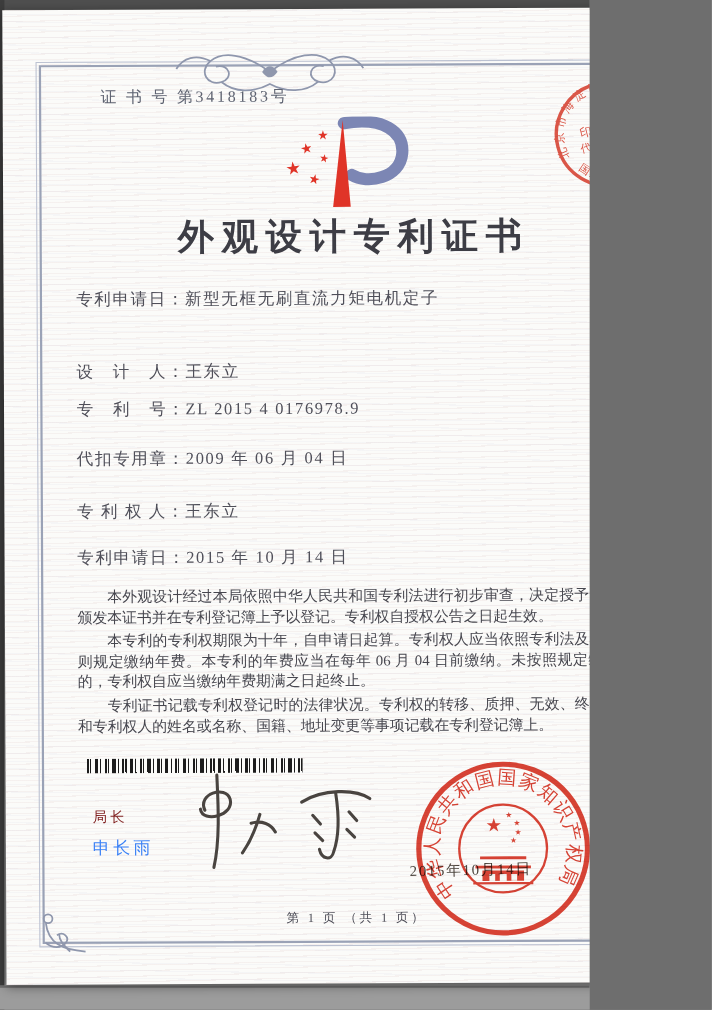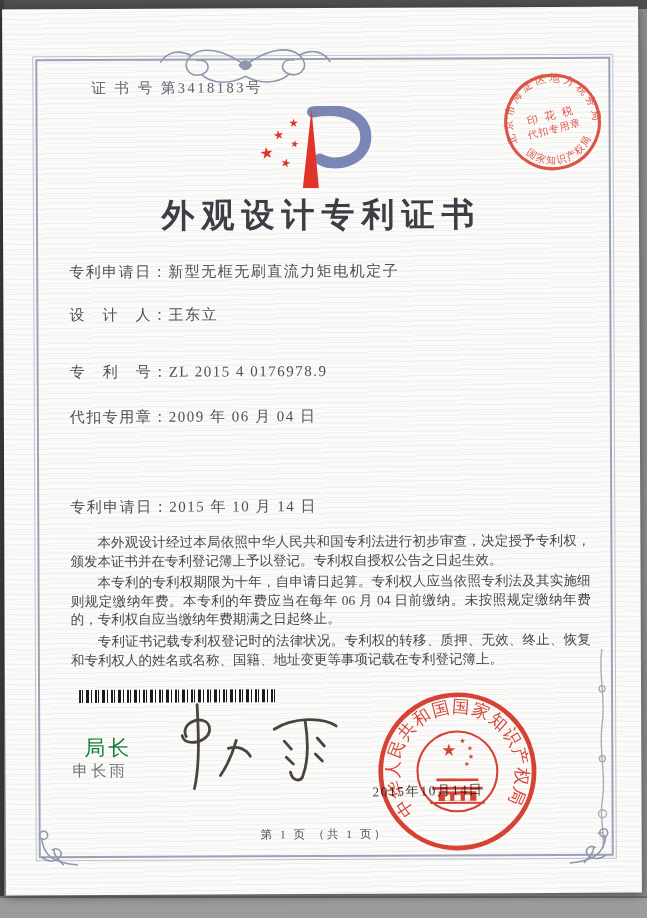--- a/index.html
+++ b/index.html
@@ -1,16 +1,16 @@
 <!DOCTYPE html>
 <html><head>
 <meta charset="utf-8">
 <style>
   html,body{margin:0;padding:0;background:#6e6e6e;}
-  .screen{position:relative;width:647px;height:918px;background:#8b8b8b;overflow:hidden;
+  .screen{position:relative;width:536px;height:918px;background:#8b8b8b;overflow:hidden;
           font-family:"Liberation Serif","DejaVu Serif",serif;}
   .scan-strip{position:absolute;}
   .scan-top{left:0;top:0;width:647px;height:9px;background:#4f4f4f;}
   .scan-left{left:0;top:0;width:4px;height:918px;background:#3d3d3d;}
   .scan-bottom{left:0;top:896px;width:647px;height:22px;background:#9c9c9c;border-top:2px solid #6f6f6f;}
   .paper{position:absolute;left:4px;top:8px;width:636px;height:886px;background:#fbfbf9;
          box-shadow:0 2px 10px rgba(0,0,0,.45);transform:rotate(-0.25deg);}
   .paper::before{content:"";position:absolute;inset:0;pointer-events:none;background:
      repeating-linear-gradient(179deg, rgba(195,150,150,.10) 0 1px, rgba(0,0,0,0) 1px 5px),
      repeating-linear-gradient(181deg, rgba(150,150,195,.06) 0 1px, rgba(0,0,0,0) 1px 7px);}
@@ -19,22 +19,22 @@
   .cert-no{position:absolute;left:89px;top:70px;font-size:14.5px;letter-spacing:2.5px;color:#5d6270;}
   .title{position:absolute;left:33px;top:185px;width:571px;margin:0;text-align:center;
          font-size:33px;font-weight:700;letter-spacing:7px;color:#3d3d45;}
   .field{position:absolute;left:66px;font-size:15px;color:#4f4f59;letter-spacing:1.5px;white-space:nowrap;}
   .paragraphs{position:absolute;left:66px;top:525px;width:520px;font-size:13.5px;line-height:18.6px;
          color:#47474f;text-align:justify;}
   .paragraphs p{margin:0 0 3px 0;text-indent:2em;}
   .barcode{position:absolute;left:74px;top:681px;width:196px;height:13px;background:
      repeating-linear-gradient(90deg,#1c1c1c 0 2px,#fbfbf9 2px 3px,#1c1c1c 3px 4px,#fbfbf9 4px 7px,
      #1c1c1c 7px 10px,#fbfbf9 10px 12px,#1c1c1c 12px 13px,#fbfbf9 13px 16px);}
-  .signer-title{position:absolute;left:79px;top:725px;font-size:21px;letter-spacing:3px;color:#15803d;}
-  .signer-name{position:absolute;left:67px;top:752px;font-size:15.5px;letter-spacing:3px;color:#737373;}
+  .signer-title{position:absolute;left:79px;top:725px;font-size:13px;letter-spacing:3px;color:#7f1d1d;}
+  .signer-name{position:absolute;left:79px;top:752px;font-size:15.5px;letter-spacing:3px;color:#3b82f6;}
   .sig-svg{position:absolute;left:151px;top:688px;width:200px;height:102px;}
   .tax-stamp{position:absolute;left:498px;top:63px;width:104px;height:104px;
          transform:rotate(-14deg);mix-blend-mode:multiply;opacity:.92;}
   .official-seal{position:absolute;left:368px;top:680px;width:168px;height:168px;
          mix-blend-mode:multiply;opacity:.95;}
   .seal-date{position:absolute;left:367px;top:774px;width:190px;font-size:13.5px;letter-spacing:1.5px;
          color:#4c453e;transform:rotate(-1deg);mix-blend-mode:multiply;}
   .footer{position:absolute;left:33px;top:819px;width:571px;text-align:center;
          font-size:11.5px;letter-spacing:2.5px;color:#4e4e58;}
   .logo-svg{position:absolute;left:251px;top:98px;width:128px;height:90px;}
@@ -97,28 +97,31 @@
         <use href="#star5" transform="translate(13,47) scale(6.4) rotate(-8)"></use>
         <use href="#star5" transform="translate(32,57) scale(4.8) rotate(14)"></use>
       </g>
     </svg>
 
     <h1 class="title">外观设计专利证书</h1>
 
     <div class="field" style="top:254px">
       <span>专利申请日：</span><span>新型无框无刷直流力矩电机定子</span>
     </div>
-    <div class="field" style="top:297px">
+    <div class="field" style="top:320px">
       <span>设　计　人：</span><span>王东立</span>
     </div>
     <div class="field" style="top:354px">
       <span>专　利　号：</span><span>ZL 2015 4 0176978.9</span>
     </div>
     <div class="field" style="top:399px">
       <span>代扣专用章：</span><span>2009 年 06 月 04 日</span>
+    </div>
+    <div class="field" style="top:447px">
+      <span>专 利 权 人：</span><span>王东立</span>
     </div>
     <div class="field" style="top:489px">
       <span>专利申请日：</span><span>2015 年 10 月 14 日</span>
     </div>
 
     <div class="paragraphs">
       <p>本外观设计经过本局依照中华人民共和国专利法进行初步审查，决定授予专利权，颁发本证书并在专利登记簿上予以登记。专利权自授权公告之日起生效。</p>
       <p>本专利的专利权期限为十年，自申请日起算。专利权人应当依照专利法及其实施细则规定缴纳年费。本专利的年费应当在每年 06 月 04 日前缴纳。未按照规定缴纳年费的，专利权自应当缴纳年费期满之日起终止。</p>
       <p>专利证书记载专利权登记时的法律状况。专利权的转移、质押、无效、终止、恢复和专利权人的姓名或名称、国籍、地址变更等事项记载在专利登记簿上。</p>
     </div>

